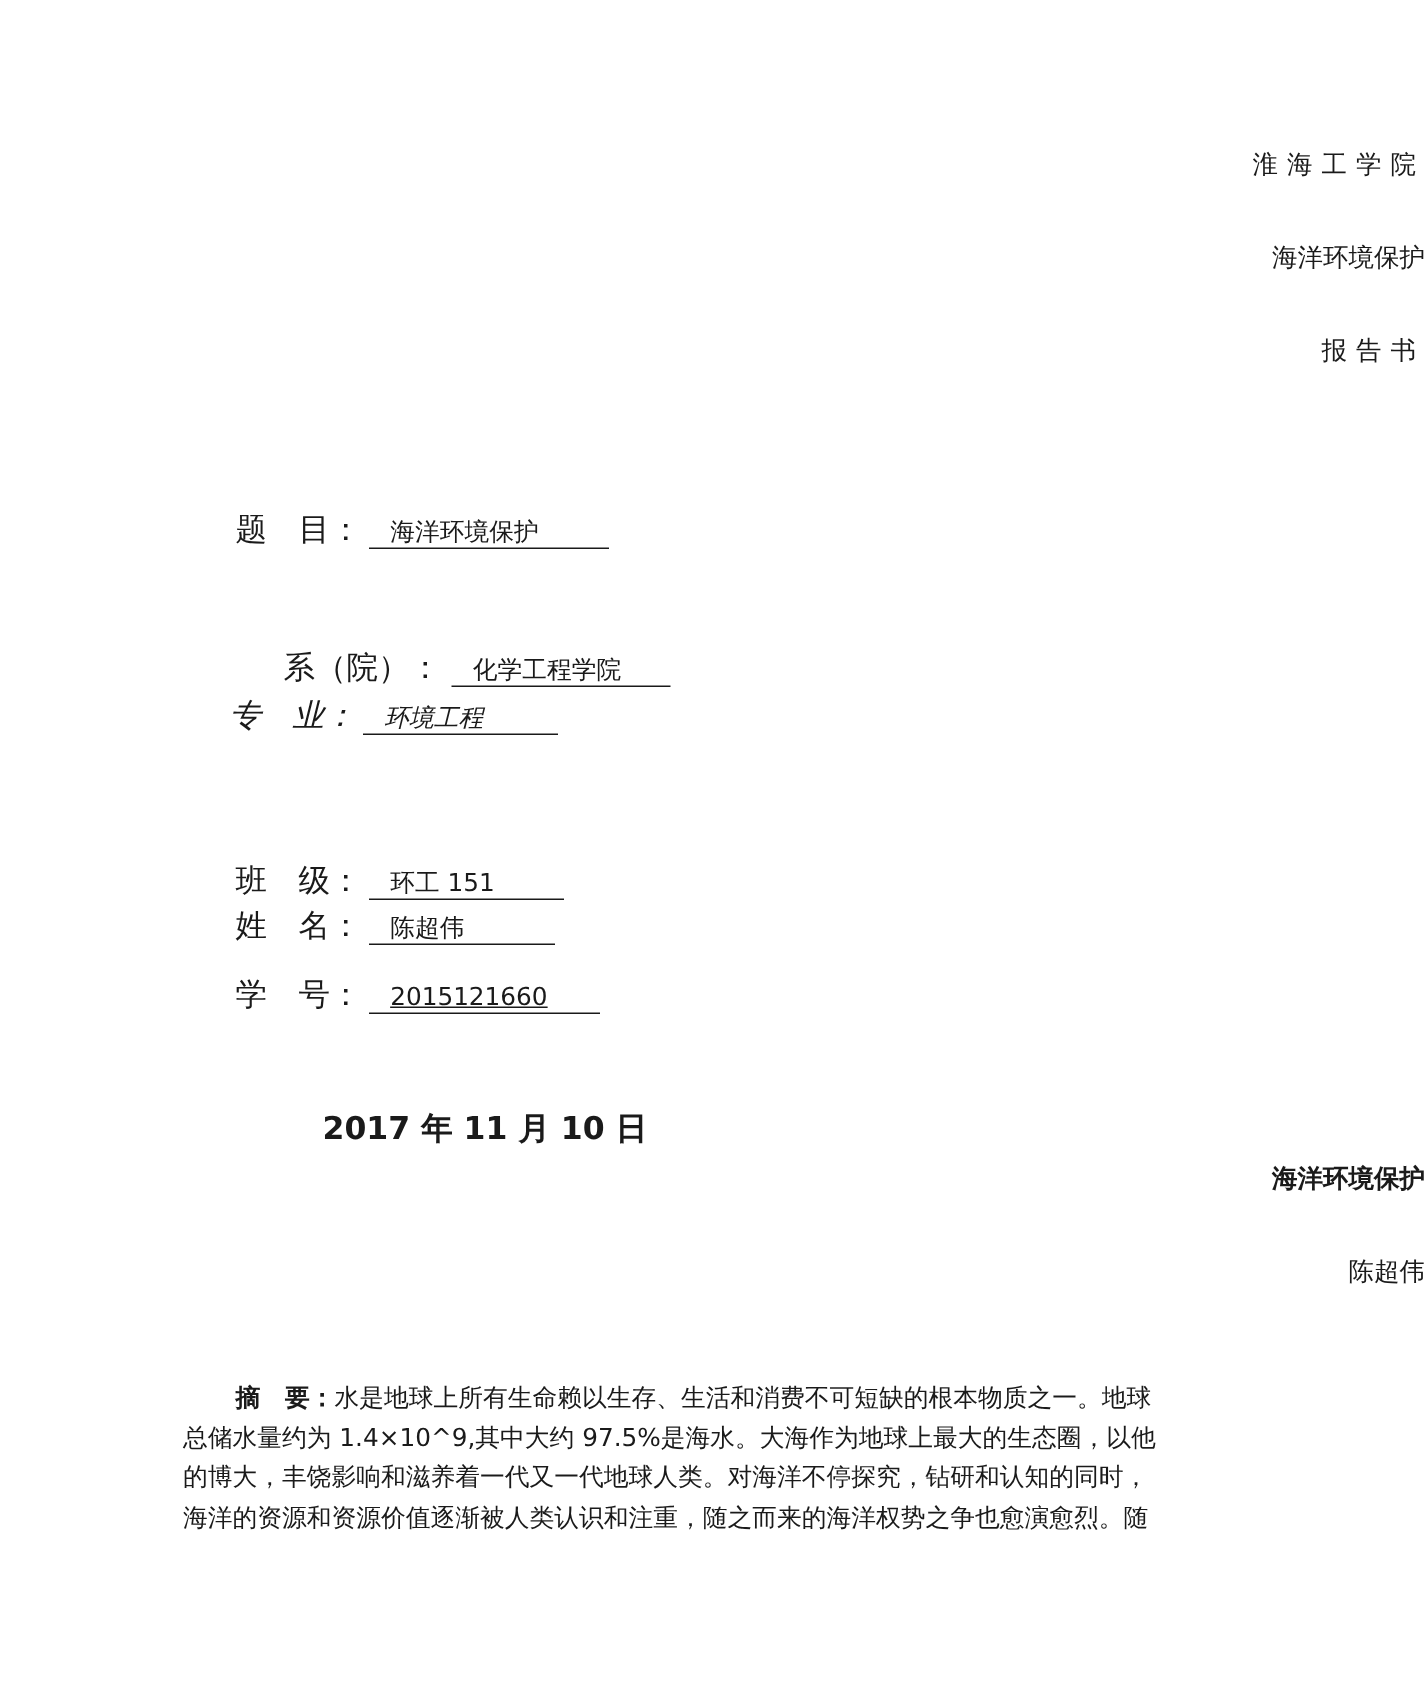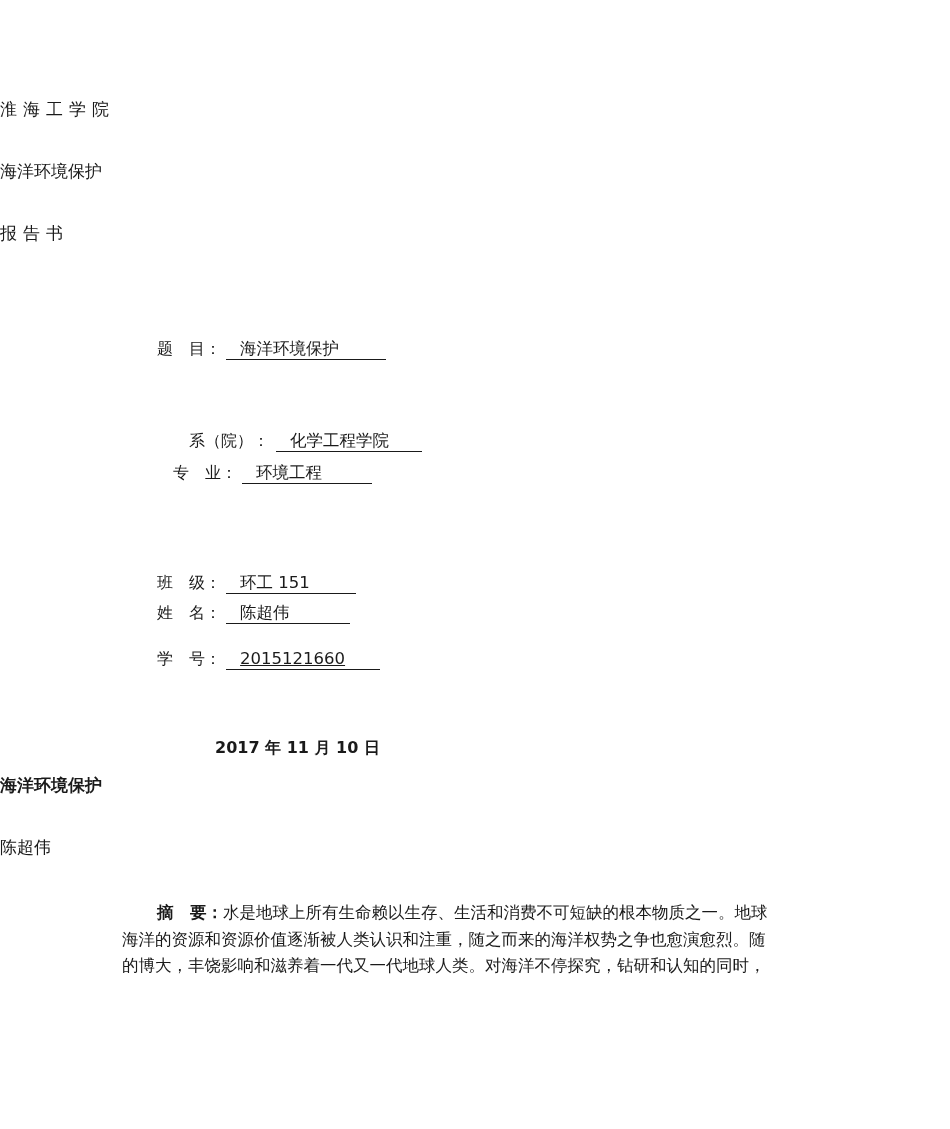--- a/index.html
+++ b/index.html
@@ -2,24 +2,24 @@
 <html><head>
 <meta charset="utf-8">
 <style>
   html, body { margin: 0; padding: 0; background: #ffffff; }
   body {
     width: 950px; height: 1129px; position: relative; overflow: hidden;
     font-family: "DejaVu Sans", "Liberation Sans", sans-serif;
     color: #1a1a1a;
   }
   .abs { position: absolute; white-space: nowrap; }
-  .center { left: 0; width: 950px; text-align: left; }
+  .center { left: 0; width: 950px; text-align: right; }
   .title { font-size: 17px; }
   .spaced { letter-spacing: 6px; }
-  .field-label { font-size: 16px; }
+  .field-label { font-size: 21px; }
   .field-value {
     display: inline-block; font-size: 16.5px;
     border-bottom: 1.2px solid #1a1a1a; line-height: 20px;
   }
   .body-text { font-size: 16.5px; line-height: 26.5px; }
   .bold { font-weight: bold; }
 </style>
 </head>
 <body>
 
@@ -30,21 +30,21 @@
 <div class="abs" style="left:157px; top:339px;">
   <span class="field-label">题　目：</span>
   <span class="field-value" style="width:146px; padding-left:14px; margin-left:0;">海洋环境保护</span>
 </div>
 
 <div class="abs" style="left:189px; top:401px;margin-top:30px;">
   <span class="field-label">系（院）：</span>
   <span class="field-value" style="width:132px; padding-left:14px; margin-left:2px;">化学工程学院</span>
 </div>
 
-<div class="abs" style="left:173px; top:463px;">
+<div class="abs" style="left:153px; top:463px;font-style:italic;">
   <span class="field-label">专　业：</span>
   <span class="field-value" style="width:116px; padding-left:14px;">环境工程</span>
 </div>
 
 <div class="abs" style="left:157px; top:525px;margin-top:48px;">
   <span class="field-label">班　级：</span>
   <span class="field-value" style="width:116px; padding-left:14px;">环工 151</span>
 </div>
 
 <div class="abs" style="left:157px; top:603px;">
@@ -55,19 +55,20 @@
 <div class="abs" style="left:157px; top:649px;">
   <span class="field-label">学　号：</span>
   <span class="field-value" style="width:140px; padding-left:14px;text-decoration:underline;">2015121660</span>
 </div>
 
 <div class="abs field-label" style="left:215px; top:738px;font-weight:bold;">2017 年 11 月 10 日</div>
 
 <div class="abs center title bold" style="top:774px;">海洋环境保护</div>
 <div class="abs center title" style="top:836px;">陈超伟</div>
 
-<div class="abs body-text" style="left:122px; top:900px; width:710px;">
+<div class="abs body-text" style="left:122px; top:919px; width:710px;">
   <div>
     <span style="display:inline-block; width:35px;"></span><span class="bold">摘　要：</span><span>水是地球上所有生命赖以生存、生活和消费不可短缺的根本物质之一。地球</span>
   </div>
+  <div>总储水量约为 1.4×10^9,其中大约 97.5%是海水。大海作为地球上最大的生态圈，以他</div>
+  <div>的博大，丰饶影响和滋养着一代又一代地球人类。对海洋不停探究，钻研和认知的同时，</div>
   <div>海洋的资源和资源价值逐渐被人类认识和注重，随之而来的海洋权势之争也愈演愈烈。随</div>
-  <div>的博大，丰饶影响和滋养着一代又一代地球人类。对海洋不停探究，钻研和认知的同时，</div>
 </div>
 
 </body></html>

